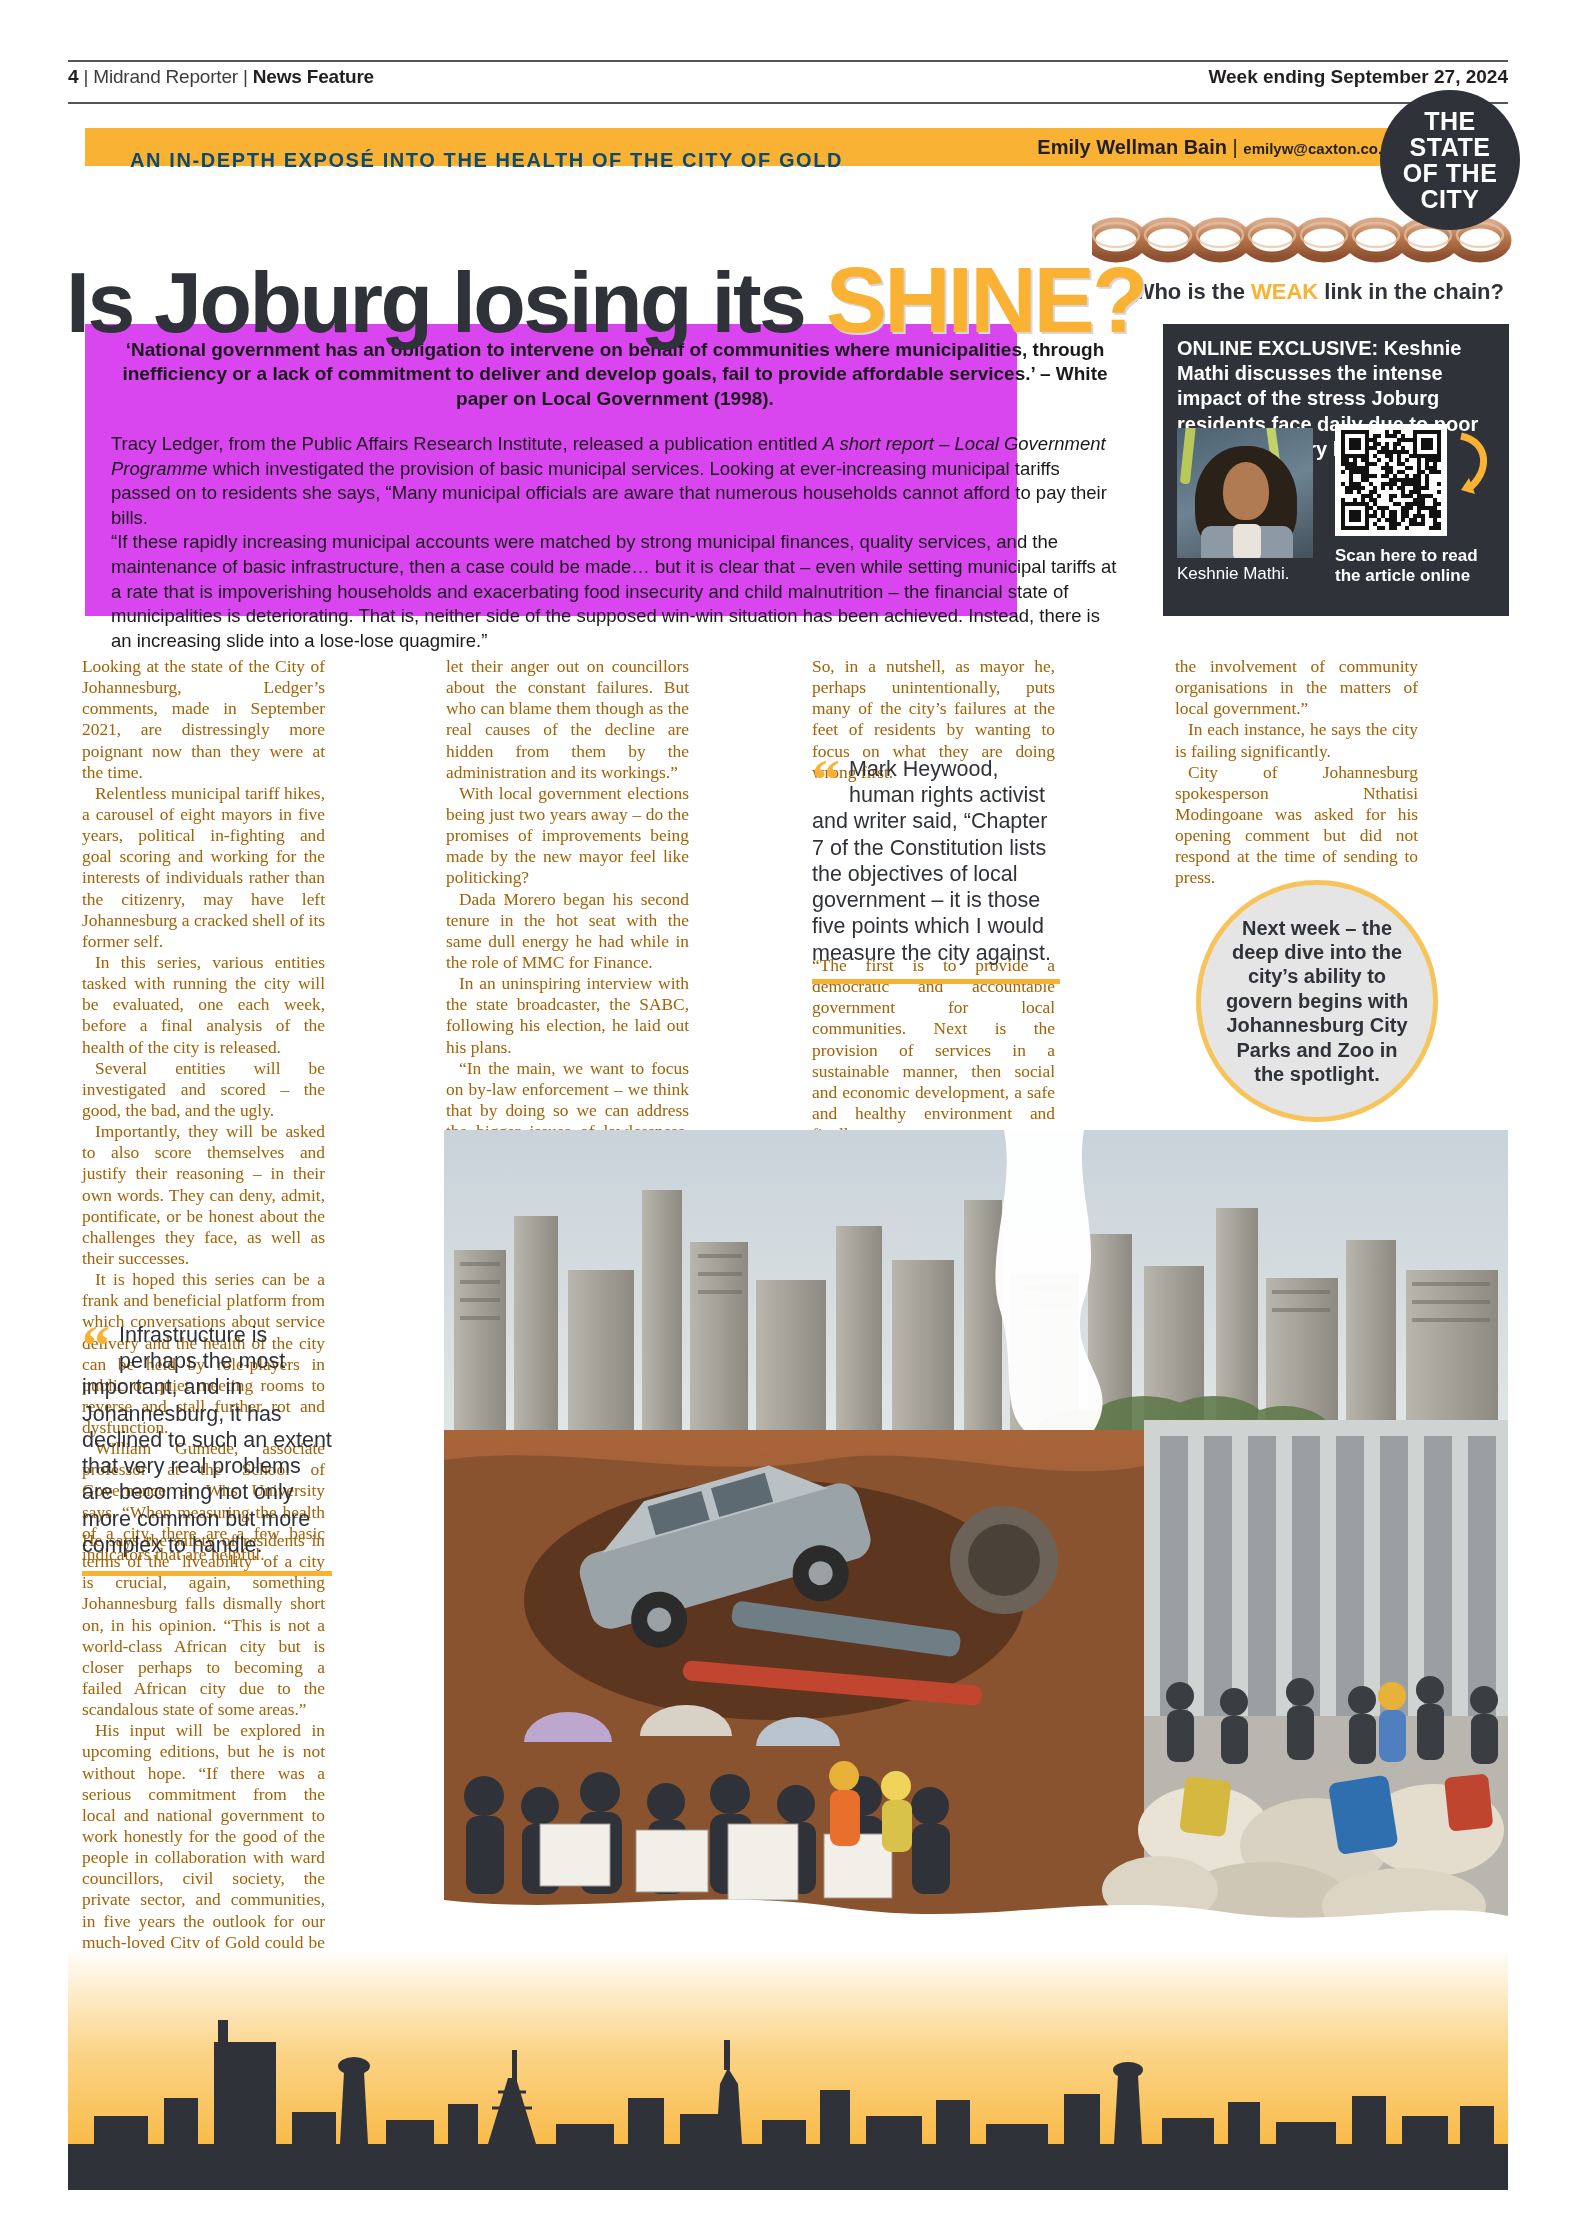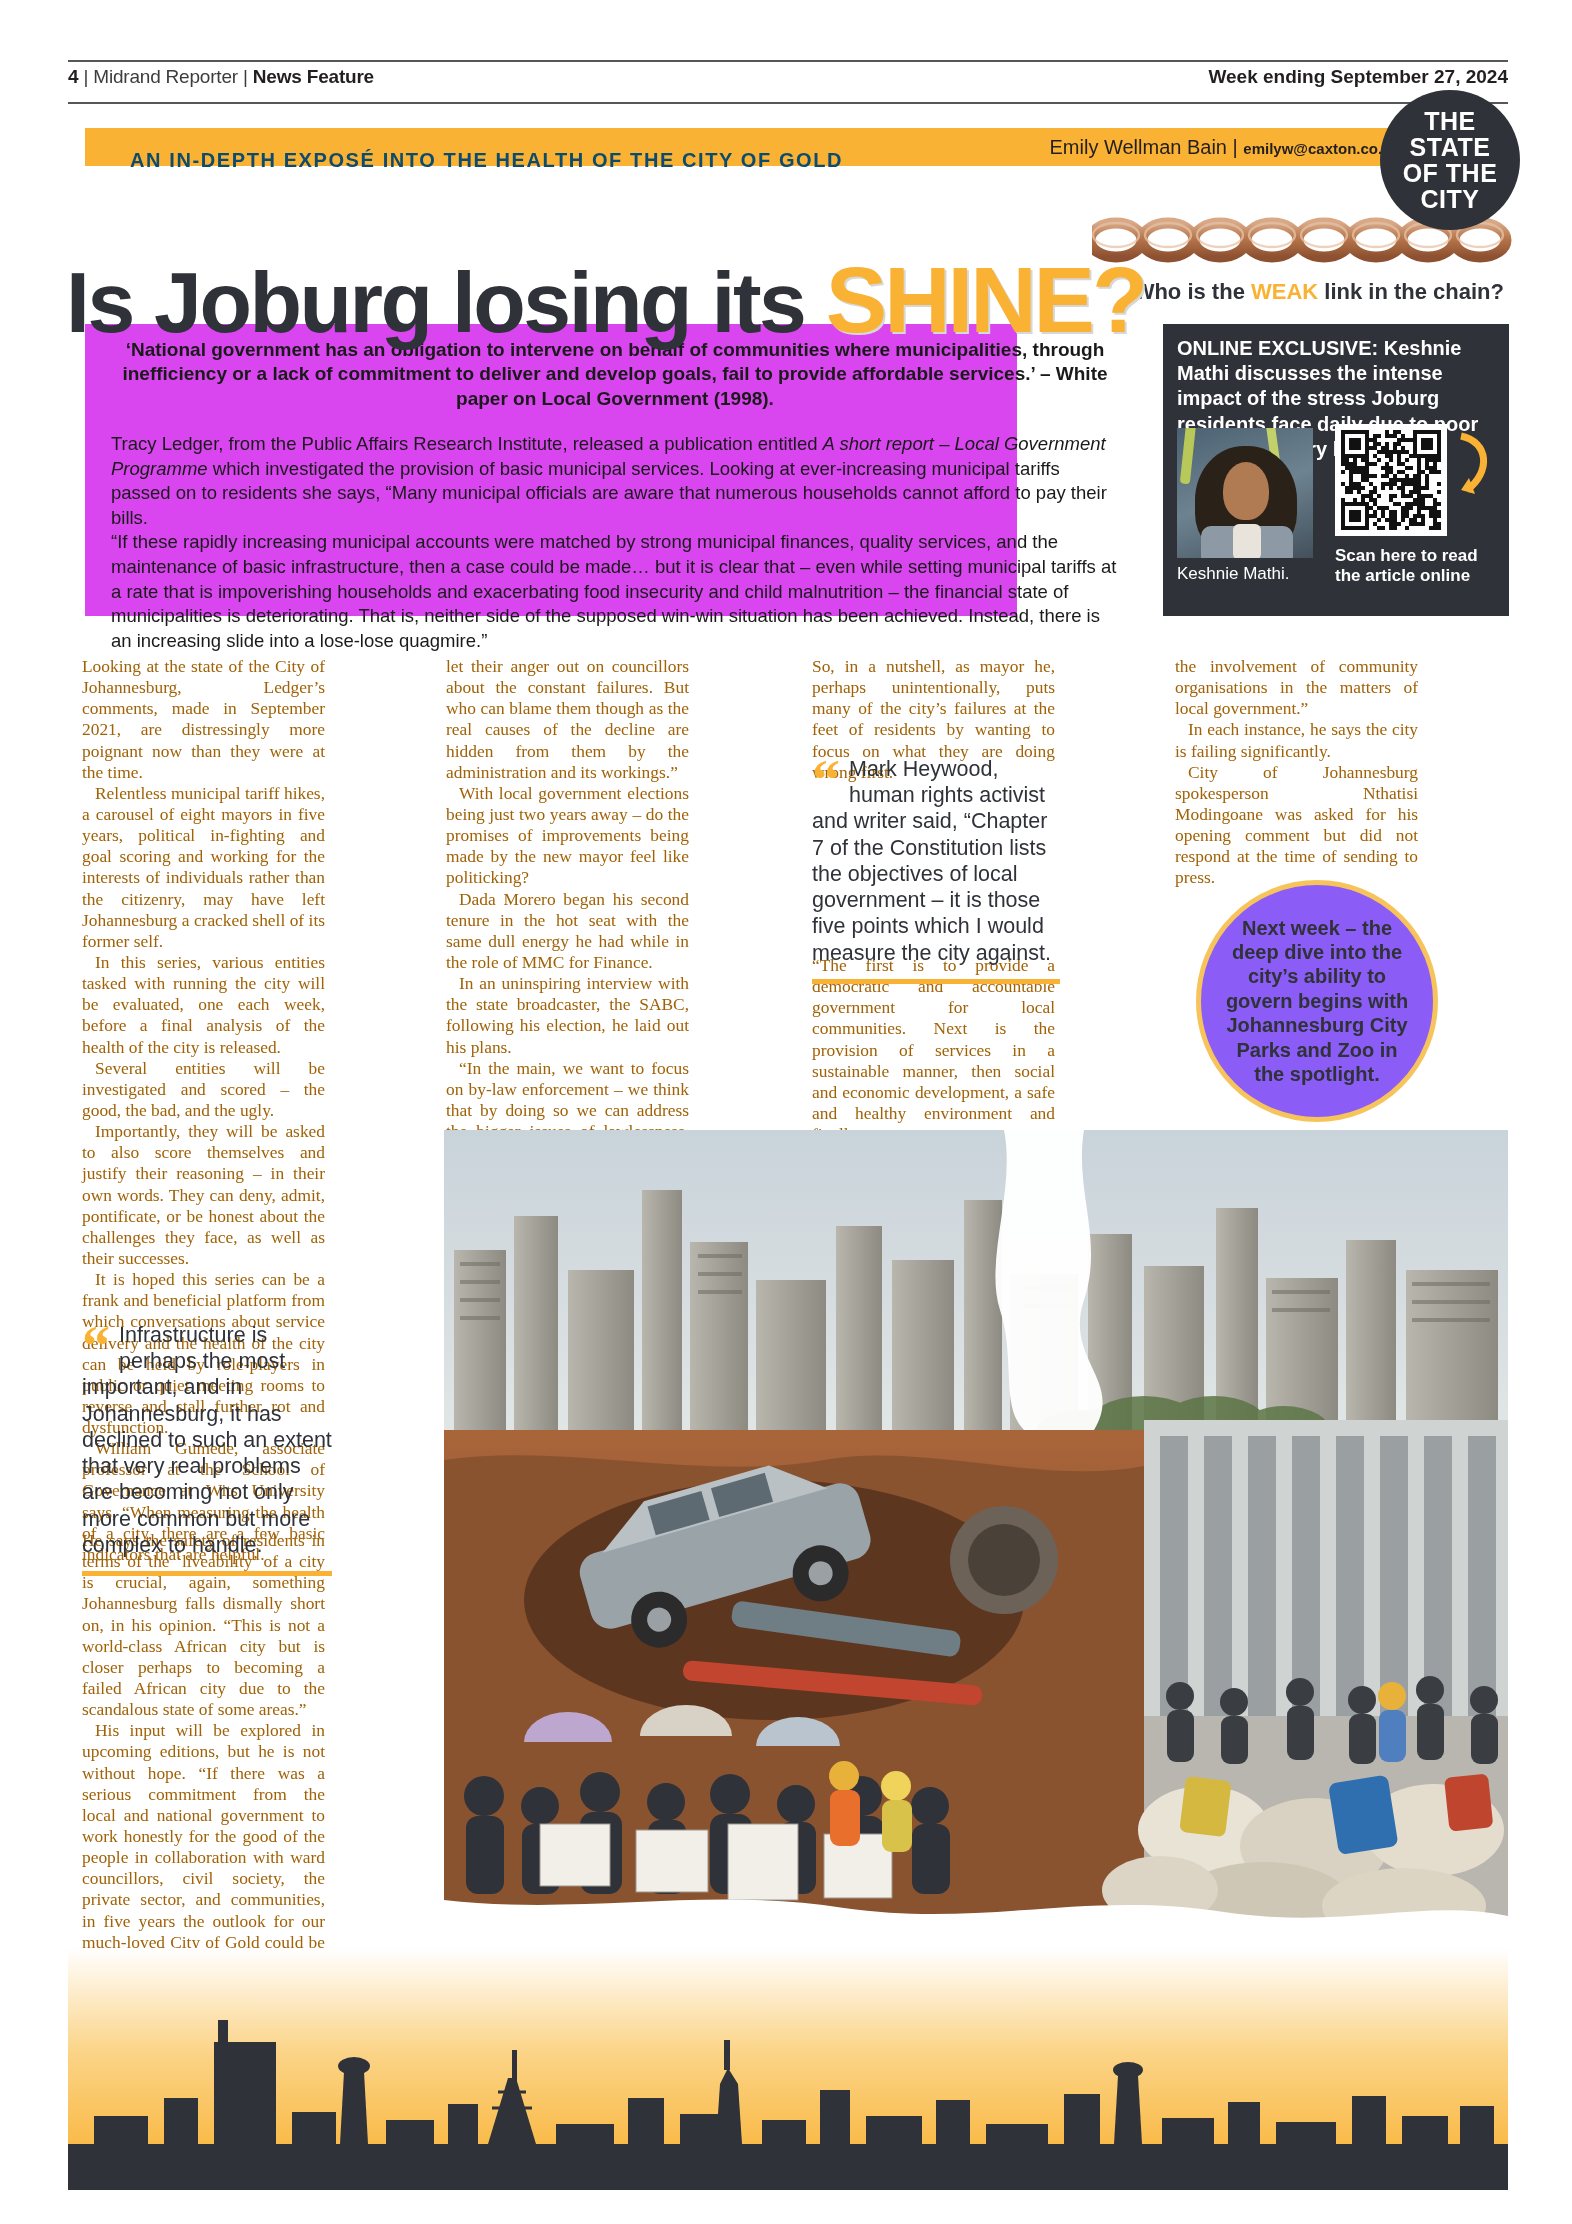--- a/index.html
+++ b/index.html
@@ -20,21 +20,21 @@
   .mast-left .sect{font-weight:700;}
   .mast-right{position:absolute;right:0;top:4px;font-family:"Liberation Sans",sans-serif;
     font-size:19px;font-weight:700;white-space:nowrap;}
 
   
   .kicker{position:absolute;left:85px;top:128px;width:1345px;height:38px;background:#f9b233;}
   .kicker-text{position:absolute;left:45px;top:9px;font-family:"Liberation Sans",sans-serif;
     font-size:20px;font-weight:700;letter-spacing:1.6px;color:#0c4a6e;white-space:nowrap;margin-top:12px;}
   .byline{position:absolute;right:32px;top:8px;font-family:"Liberation Sans",sans-serif;
     white-space:nowrap;color:#231f20;}
-  .byline .nm{font-size:20px;font-weight:400;}
+  .byline .nm{font-size:20px;font-weight:700;}
   .byline .sep{font-size:20px;font-weight:400;}
   .byline .em{font-size:15px;font-weight:700;}
 
   
   .badge{position:absolute;left:1380px;top:90px;width:140px;height:140px;border-radius:50%;
     background:#2f3238;color:#fff;display:flex;align-items:center;justify-content:center;
     text-align:center;font-family:"Liberation Sans",sans-serif;font-weight:700;
     font-size:25px;line-height:1.04;letter-spacing:.5px;z-index:6;}
 
   
@@ -103,21 +103,21 @@
   .pq{position:absolute;font-family:"Liberation Sans",sans-serif;font-size:21.5px;
     line-height:1.22;color:#2f3238;}
   .pq .mark{float:left;color:#f9b233;font-size:56px;font-weight:700;line-height:.74;
     margin:4px 9px 0 0;font-family:"Liberation Serif",serif;}
   .pq .rule{clear:both;height:5px;background:#f9b233;margin-top:13px;width:100%;}
   .pq1{left:82px;top:1322px;width:250px;}
   .pq2{left:812px;top:756px;width:248px;}
 
   
   .nextweek{position:absolute;left:1196px;top:880px;width:242px;height:242px;border-radius:50%;
-    background:#8b5cf6;border:5px solid #f7c45c;box-sizing:border-box;display:flex;
+    background:#e5e5e5;border:5px solid #f7c45c;box-sizing:border-box;display:flex;
     align-items:center;justify-content:center;text-align:center;z-index:7;}
   .nextweek span{display:block;width:196px;font-family:"Liberation Sans",sans-serif;
     font-weight:700;font-size:20px;line-height:1.22;color:#2f3238;}
 
   
   .photo{position:absolute;left:444px;top:1130px;width:1064px;height:800px;overflow:hidden;z-index:3;}
 
   
   .skyline{position:absolute;left:68px;top:1948px;width:1440px;height:230px;overflow:hidden;}
   .foot-rule{position:absolute;left:68px;top:2172px;width:1440px;height:18px;background:#2f3238;}

